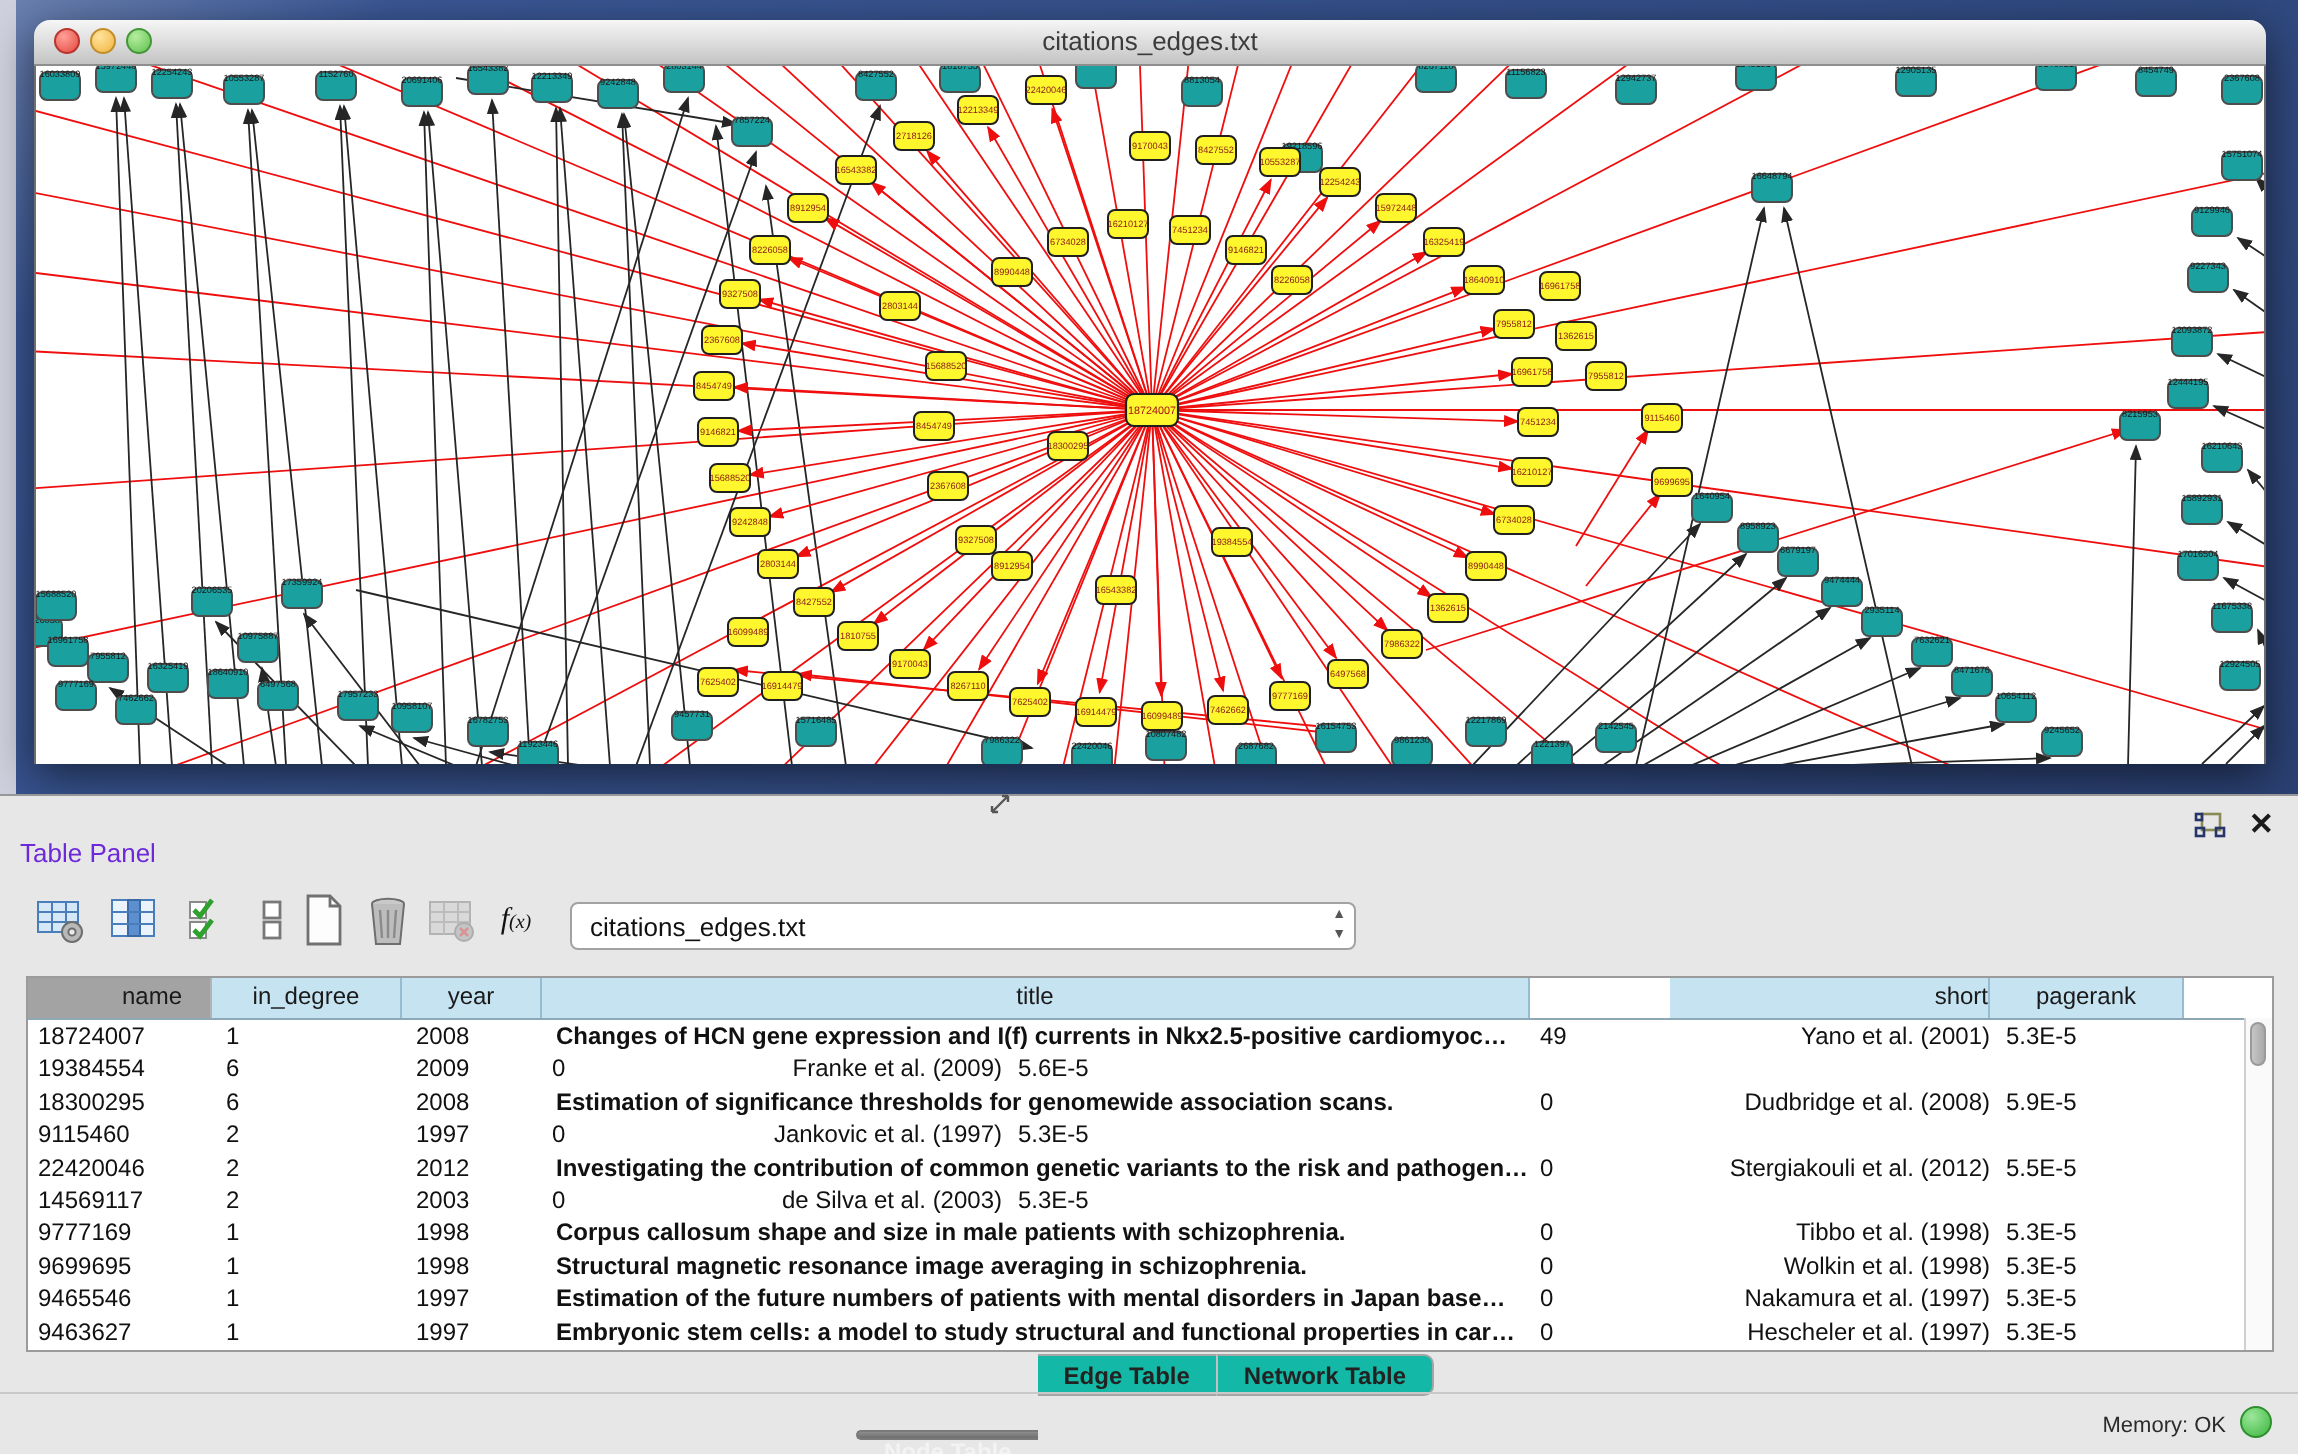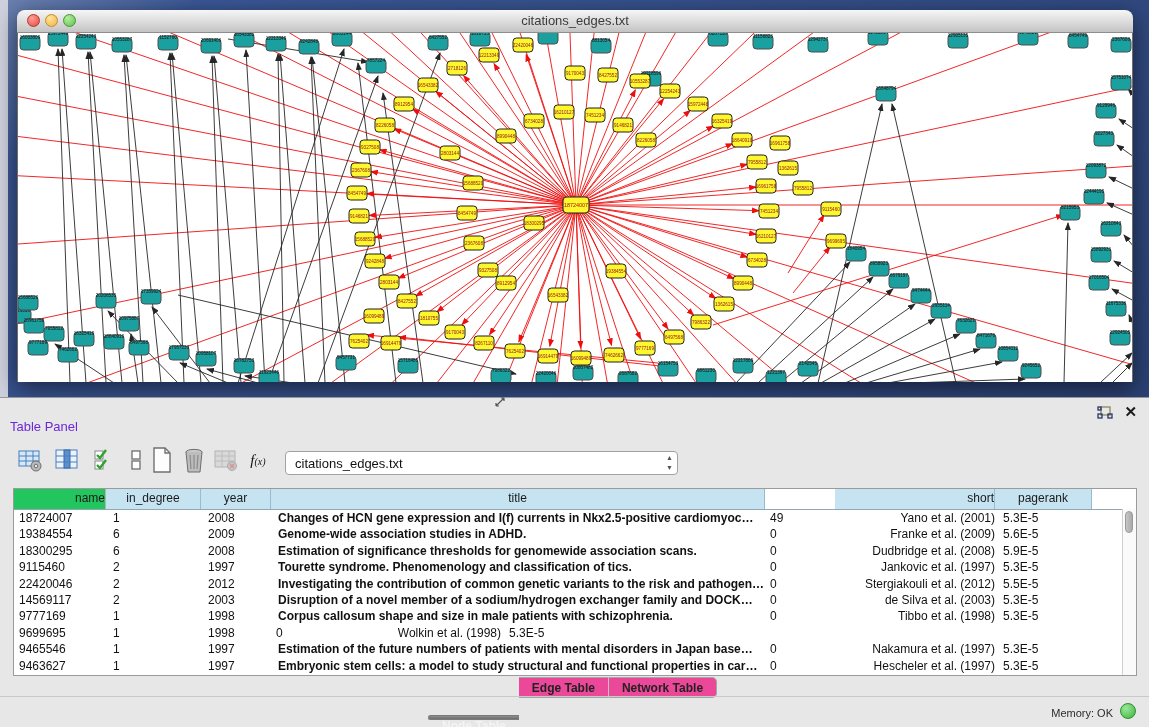--- a/index.html
+++ b/index.html
@@ -35,36 +35,36 @@
   #fx-icon .sm{font-size:10px;}
   #network-select{position:absolute;left:285px;top:53px;width:393px;height:24px;background:#fff;
     border:1px solid #A2A2A2;border-radius:4px;box-sizing:border-box;font-size:13px;color:#111;}
   #network-select .val{position:absolute;left:9px;top:4px;}
   #network-select .stepper{position:absolute;right:4px;top:1px;font-size:7px;line-height:10px;color:#555;text-align:center;}
 
   #table-box{position:absolute;left:13px;top:90px;width:1124px;height:188px;background:#fff;border:1px solid #9B9B9B;box-sizing:border-box;}
   #thead{display:flex;height:20px;border-bottom:1px solid #8FA8B5;}
   .hc{box-sizing:border-box;font-size:12px;line-height:19px;color:#1A1A1A;background:#C6E3F2;border-right:1px solid #96BCD2;
     overflow:hidden;white-space:nowrap;text-align:center;}
-  .hc.name{background:#22c55e;border-right:1px solid #B3B3B3;text-align:right;}
+  .hc.name{background:#a3a3a3;border-right:1px solid #B3B3B3;text-align:right;padding-right:14px;}
   .hc.left{text-align:left;padding-left:4px;margin-top:47px;}
   .hc .sort{color:#4FA0C8;font-size:9px;margin-right:3px;}
   .hc.filler{background:#fff;border-right:none;flex:1;}
   .c0{width:92px;} .c1{width:95px;} .c2{width:70px;} .c3{width:494px;} .c4{width:70px;} .c5{width:160px;text-align:right;} .c6{width:97px;}
   #tbody{position:relative;}
   .tr{display:flex;height:16.4px;}
   .td{box-sizing:border-box;font-size:12px;line-height:16px;color:#111;overflow:hidden;white-space:nowrap;}
   .td.t0{padding-left:5px;} .td.t1{padding-left:7px;} .td.t2{padding-left:7px;} .td.t3{padding-left:7px;font-weight:bold;}
   .td.t4{padding-left:5px;} .td.t5{padding-left:13px;} .td.t6{padding-left:8px;}
   #vscroll{position:absolute;right:0;top:20px;bottom:0;width:13px;background:#FAFAFA;border-left:1px solid #CFCFCF;}
   #vthumb{position:absolute;left:2px;top:2px;width:8px;height:22px;border-radius:4px;
     background:linear-gradient(90deg,#C6C6C6,#A9A9A9);border:1px solid #9A9A9A;box-sizing:border-box;}
 
   #tabs{position:absolute;left:428px;top:279px;display:flex;height:21px;}
-  .tab{box-sizing:border-box;font-size:12px;font-weight:600;padding:3px 13px 0 13px;background:#ec4899;
+  .tab{box-sizing:border-box;font-size:12px;font-weight:600;padding:3px 13px 0 13px;background:#14b8a6;
     border-top:1px solid #A5A5A5;border-bottom:1px solid #A5A5A5;color:#222;}
   .tab.first{border-left:1px solid #A5A5A5;border-radius:5px 0 0 5px;margin-top:38px;}
   .tab.last{border-right:1px solid #A5A5A5;border-radius:0 5px 5px 0;}
   .tab.sep{border-left:1px solid #C2C2C2;}
   .tab.active{background:linear-gradient(#8D8D8D,#6E6E6E);color:#F3F3F3;border-color:#7A7A7A;}
 
   #status-strip{position:absolute;left:0;right:0;top:298px;bottom:0;border-top:1px solid #C9C9C9;}
   #memory-label{position:absolute;right:36px;top:10px;font-size:11px;color:#2B2B2B;}
   #memory-dot{position:absolute;right:13px;top:6px;width:16px;height:16px;border-radius:50%;
     background:radial-gradient(circle at 35% 30%,#9BE79B,#3CB53C);border:1px solid #2E8F2E;box-sizing:border-box;}
@@ -603,74 +603,72 @@
             <div class="td c2 t2">2008</div>
             <div class="td c3 t3">Changes of HCN gene expression and I(f) currents in Nkx2.5-positive cardiomyoc…</div>
             <div class="td c4 t4">49</div>
             <div class="td c5 t5">Yano et al. (2001)</div>
             <div class="td c6 t6">5.3E-5</div>
           </div>
           <div class="tr">
             <div class="td c0 t0">19384554</div>
             <div class="td c1 t1">6</div>
             <div class="td c2 t2">2009</div>
-            <div class="td c3 t3">Genome-wide association studies in ADHD.</div>
             <div class="td c4 t4">0</div>
             <div class="td c5 t5">Franke et al. (2009)</div>
             <div class="td c6 t6">5.6E-5</div>
           </div>
           <div class="tr">
             <div class="td c0 t0">18300295</div>
             <div class="td c1 t1">6</div>
             <div class="td c2 t2">2008</div>
             <div class="td c3 t3">Estimation of significance thresholds for genomewide association scans.</div>
             <div class="td c4 t4">0</div>
             <div class="td c5 t5">Dudbridge et al. (2008)</div>
             <div class="td c6 t6">5.9E-5</div>
           </div>
           <div class="tr">
             <div class="td c0 t0">9115460</div>
             <div class="td c1 t1">2</div>
             <div class="td c2 t2">1997</div>
-            <div class="td c3 t3">Tourette syndrome. Phenomenology and classification of tics.</div>
             <div class="td c4 t4">0</div>
             <div class="td c5 t5">Jankovic et al. (1997)</div>
             <div class="td c6 t6">5.3E-5</div>
           </div>
           <div class="tr">
             <div class="td c0 t0">22420046</div>
             <div class="td c1 t1">2</div>
             <div class="td c2 t2">2012</div>
             <div class="td c3 t3">Investigating the contribution of common genetic variants to the risk and pathogen…</div>
             <div class="td c4 t4">0</div>
             <div class="td c5 t5">Stergiakouli et al. (2012)</div>
             <div class="td c6 t6">5.5E-5</div>
           </div>
           <div class="tr">
             <div class="td c0 t0">14569117</div>
             <div class="td c1 t1">2</div>
             <div class="td c2 t2">2003</div>
-            <div class="td c3 t3">Disruption of a novel member of a sodium/hydrogen exchanger family and DOCK…</div>
             <div class="td c4 t4">0</div>
             <div class="td c5 t5">de Silva et al. (2003)</div>
             <div class="td c6 t6">5.3E-5</div>
           </div>
           <div class="tr">
             <div class="td c0 t0">9777169</div>
             <div class="td c1 t1">1</div>
             <div class="td c2 t2">1998</div>
             <div class="td c3 t3">Corpus callosum shape and size in male patients with schizophrenia.</div>
             <div class="td c4 t4">0</div>
             <div class="td c5 t5">Tibbo et al. (1998)</div>
             <div class="td c6 t6">5.3E-5</div>
           </div>
           <div class="tr">
             <div class="td c0 t0">9699695</div>
             <div class="td c1 t1">1</div>
             <div class="td c2 t2">1998</div>
+            <div class="td c3 t3">Structural magnetic resonance image averaging in schizophrenia.</div>
             <div class="td c4 t4">0</div>
             <div class="td c5 t5">Wolkin et al. (1998)</div>
             <div class="td c6 t6">5.3E-5</div>
           </div>
           <div class="tr">
             <div class="td c0 t0">9465546</div>
             <div class="td c1 t1">1</div>
             <div class="td c2 t2">1997</div>
             <div class="td c3 t3">Estimation of the future numbers of patients with mental disorders in Japan base…</div>
             <div class="td c4 t4">0</div>

